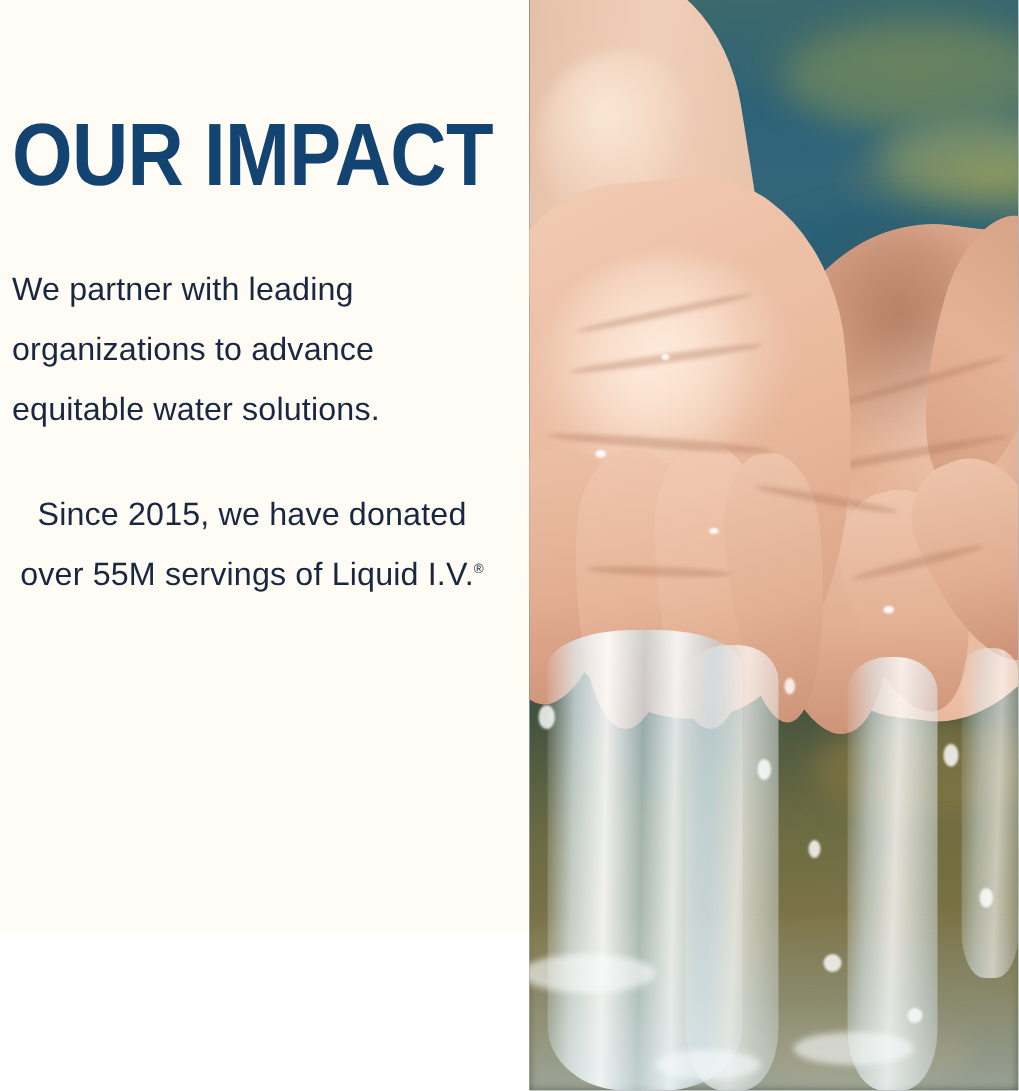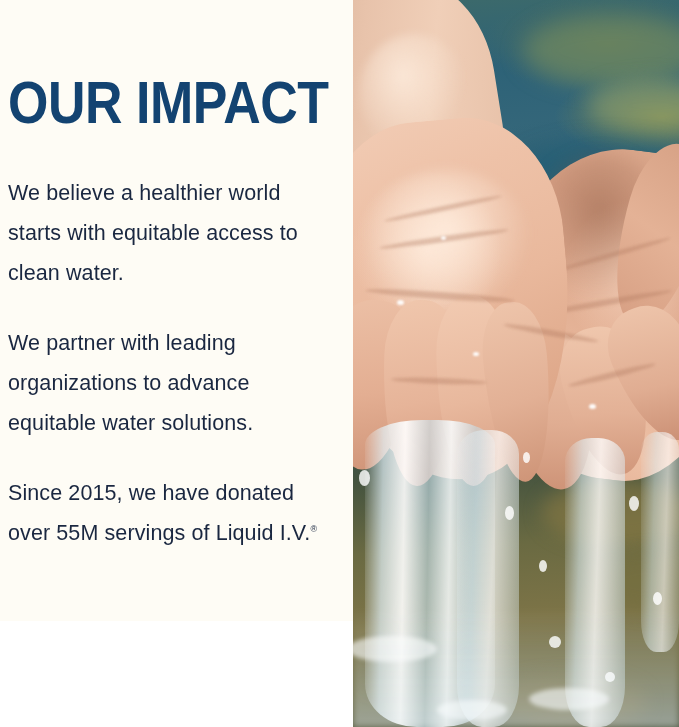--- a/index.html
+++ b/index.html
@@ -48,21 +48,21 @@
     width: 320px;
   }
   .para {
     margin: 0 0 30px 0;
     font-size: 21.5px;
     line-height: 40px;
     color: #1a2740;
     font-weight: 400;
     letter-spacing: 0.1px;
   }
-  .para:last-child { margin-bottom: 0; }
+  .para:last-child { margin-bottom: 0; text-align: center; }
   .reg {
     font-size: 9px;
     vertical-align: super;
     line-height: 0;
     letter-spacing: 0;
   }
 
   
   .photo-panel {
     width: 326px;
@@ -327,21 +327,20 @@
 <body>
 
 <div class="page">
 
   <section class="text-panel">
 
     <h1 class="headline">OUR IMPACT</h1>
 
     <div class="body-copy">
 
-      <p class="para">We believe a healthier world starts with equitable access to clean water.</p>
 
       <p class="para">We partner with leading organizations to advance equitable water solutions.</p>
 
       <p class="para"><span>Since 2015, we have donated over 55M servings of Liquid I.V.</span><span class="reg">®</span></p>
 
     </div>
   </section>
 
   <section class="photo-panel">
 

